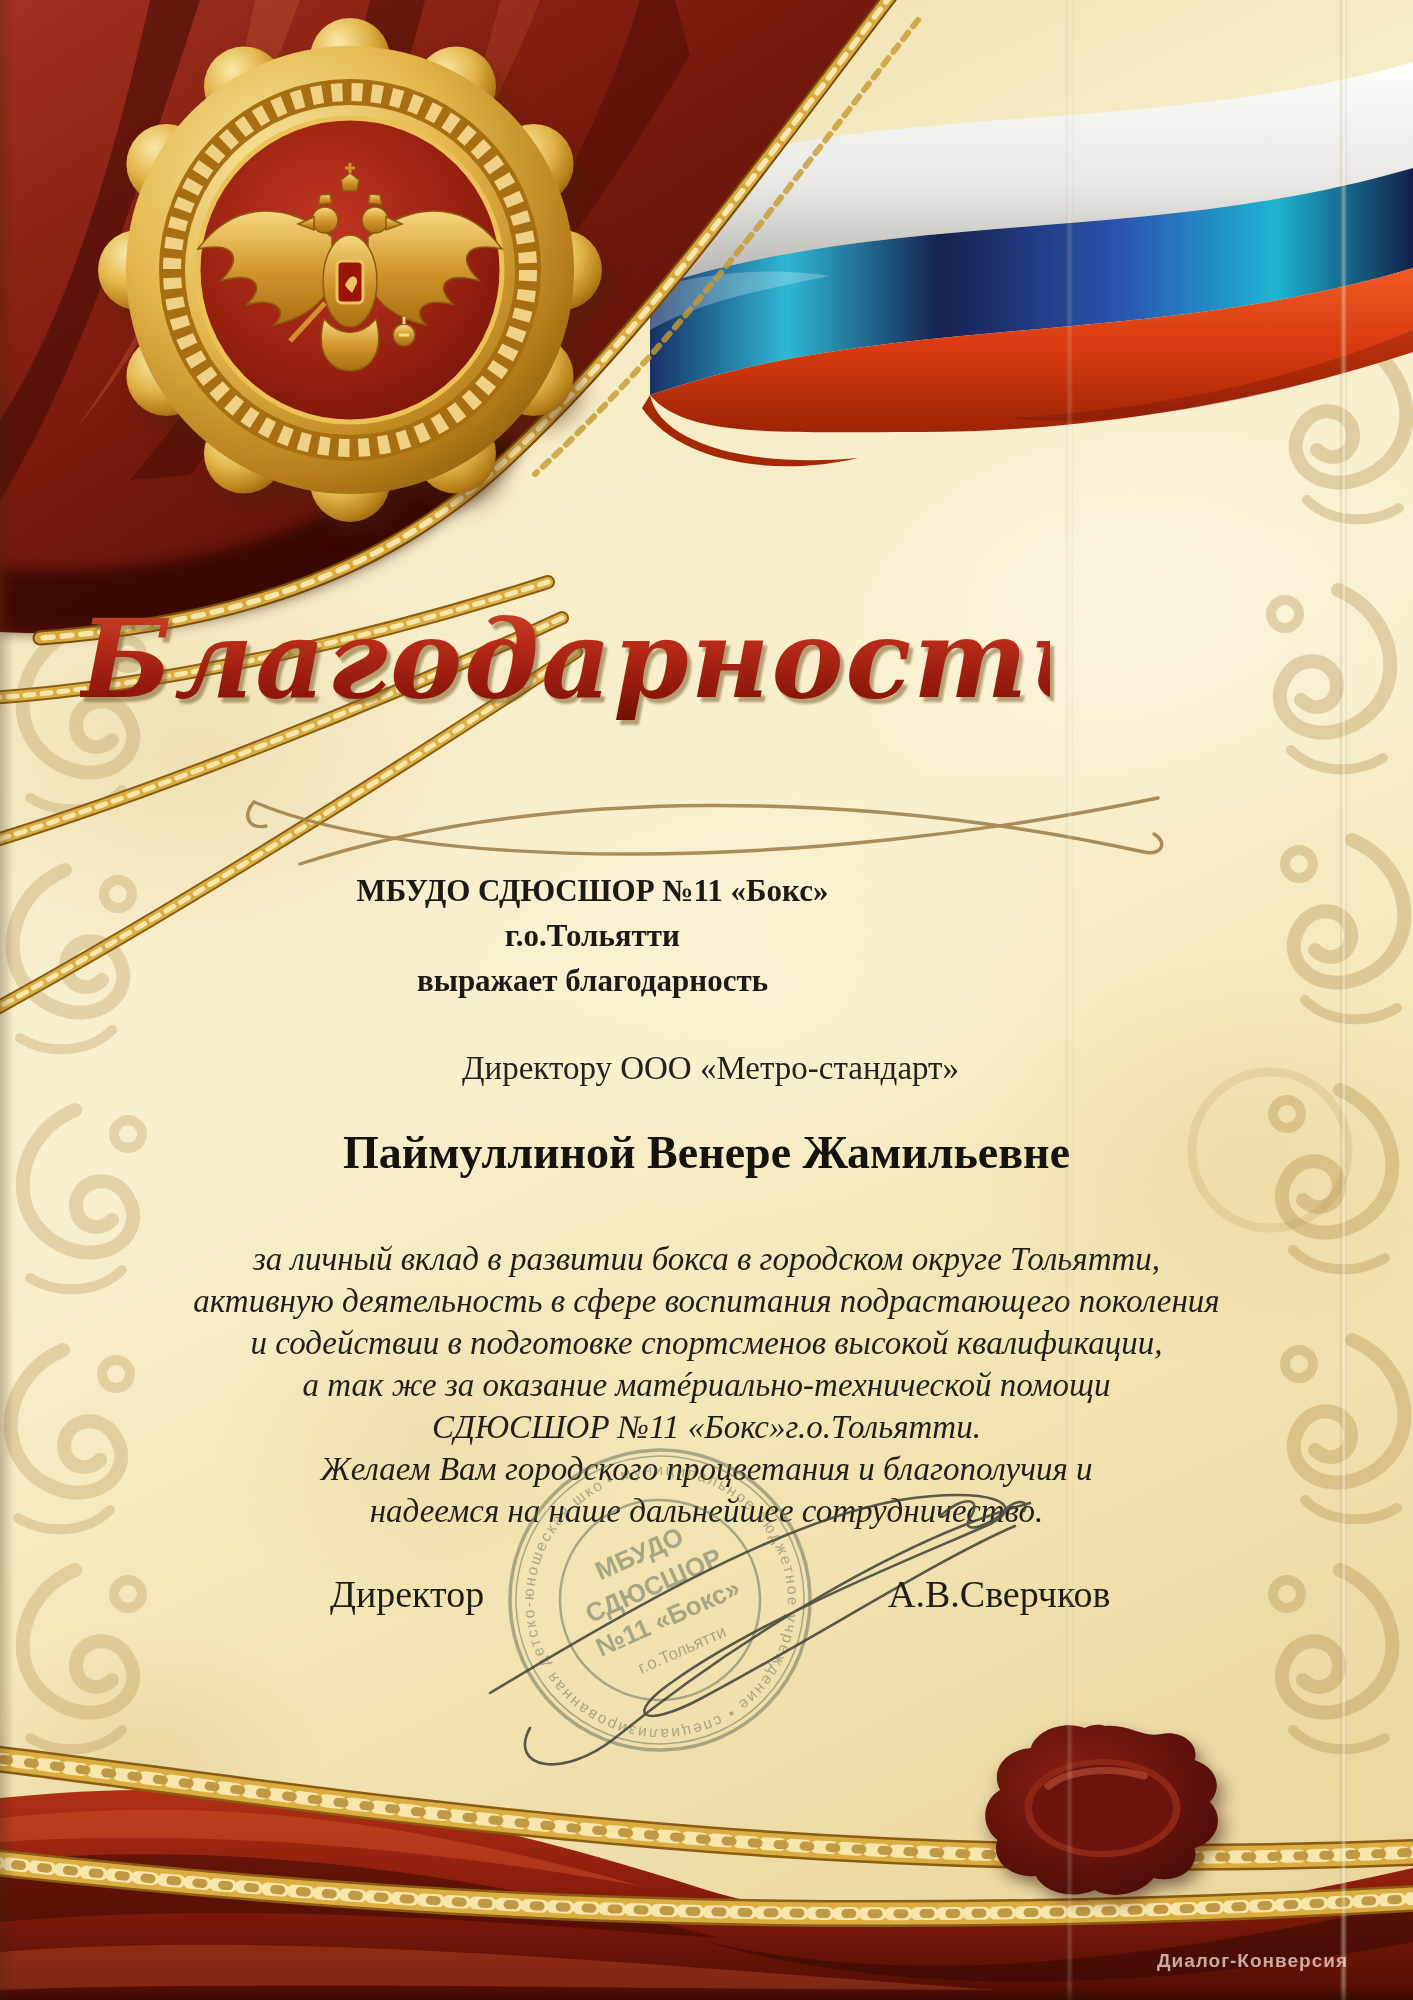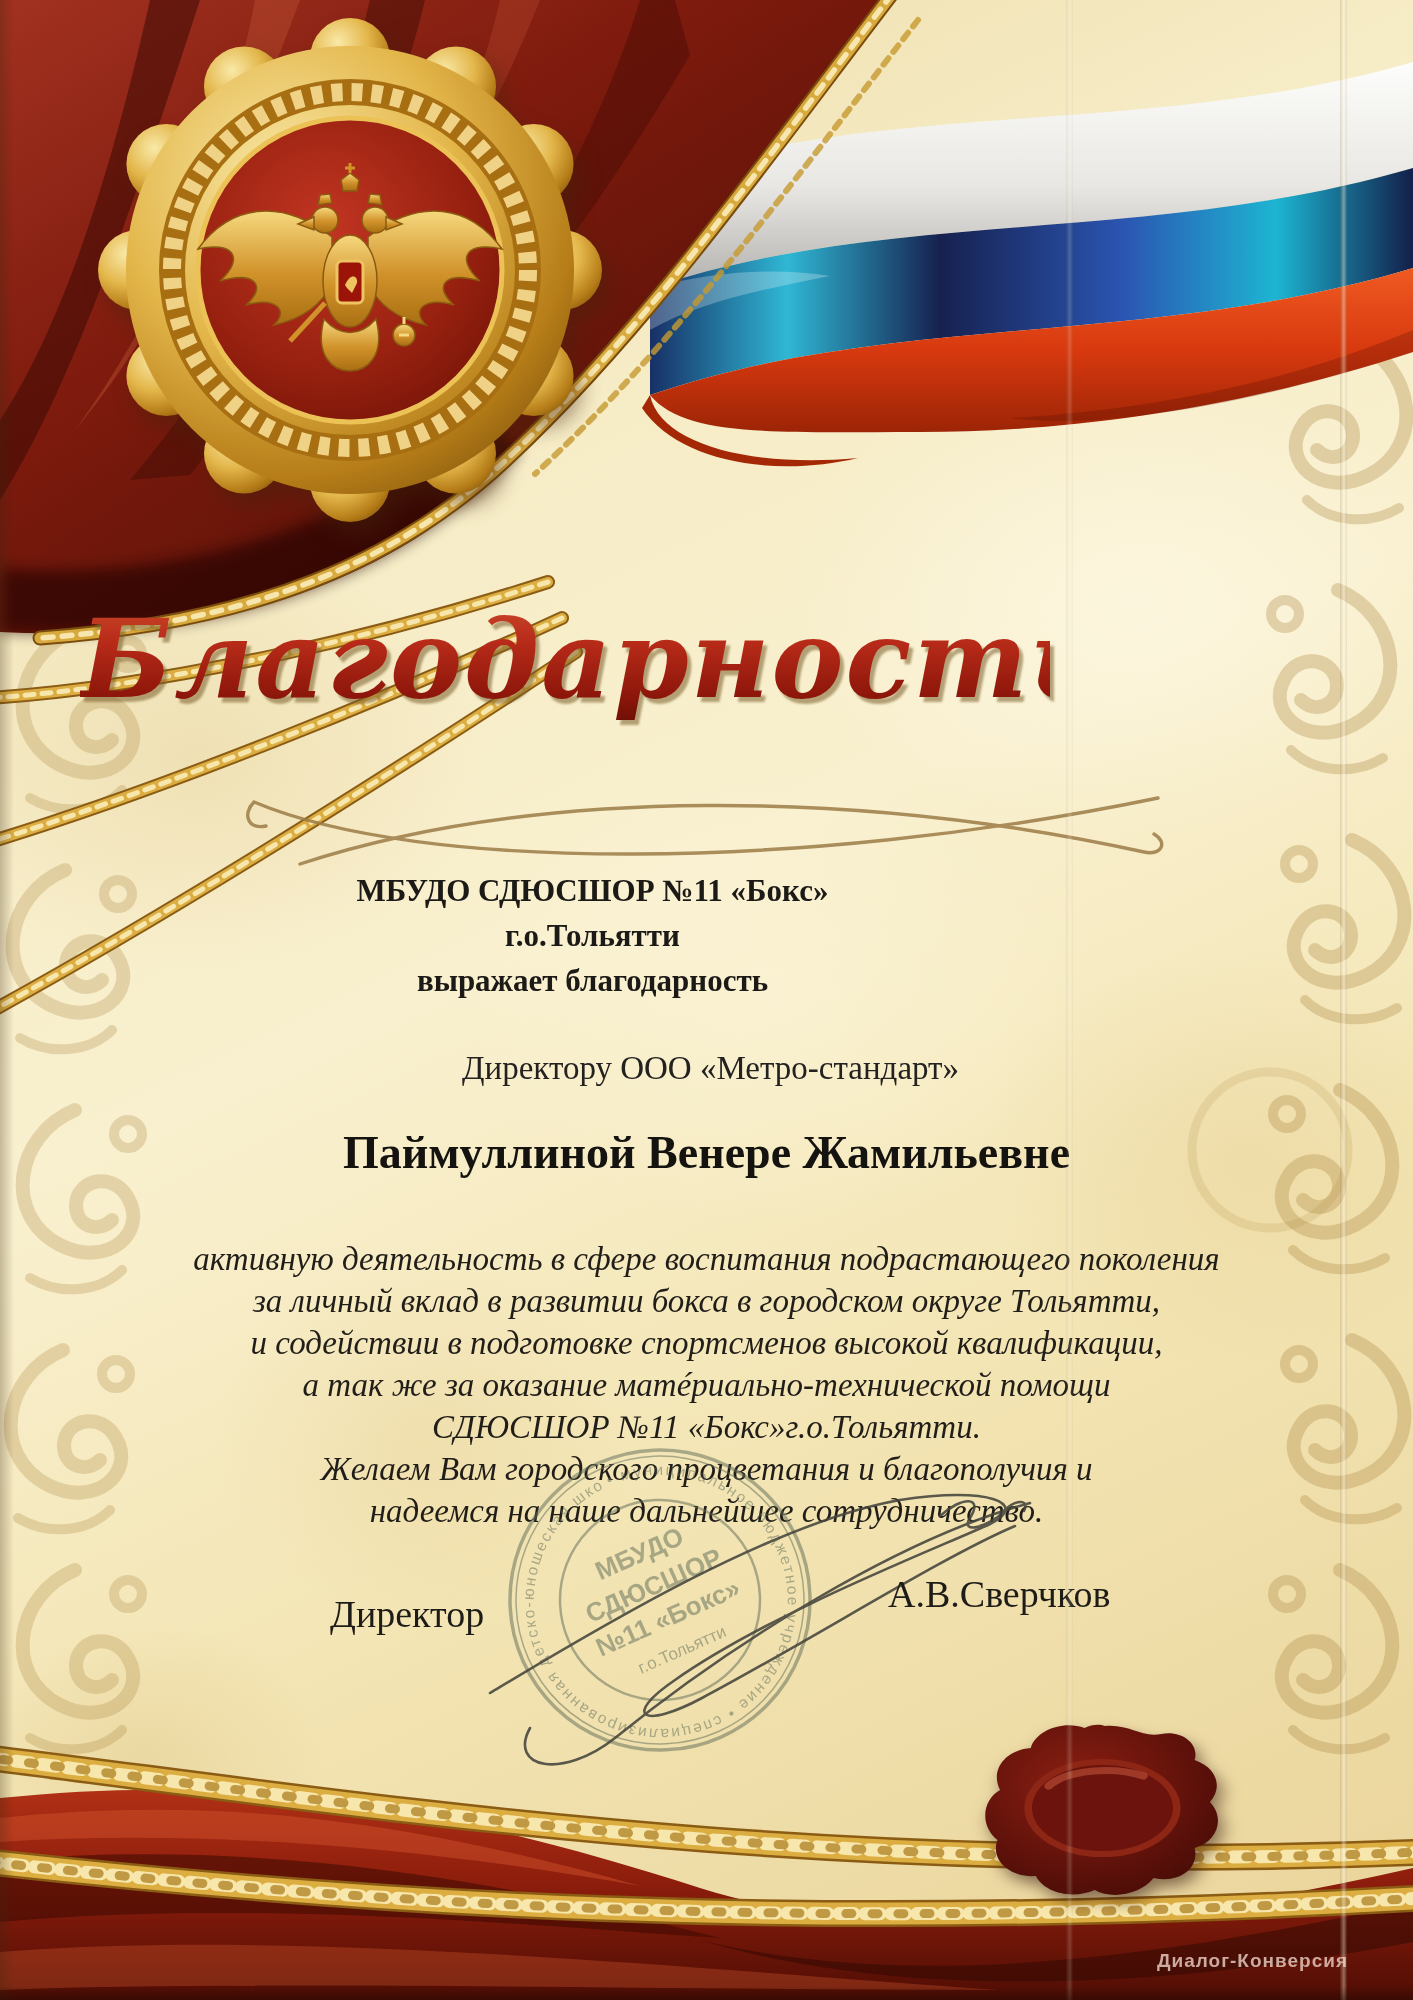--- a/index.html
+++ b/index.html
@@ -31,21 +31,21 @@
   }
   .flourish-svg{left:240px;top:768px;}
   .org{position:absolute;left:0;top:868px;width:1185px;text-align:center;
        font-weight:bold;font-size:31px;line-height:45px;color:#1c1a17;}
   .role{position:absolute;left:4px;top:1050px;width:1413px;text-align:center;
         font-size:33px;color:#242220;}
   .name{position:absolute;left:0;top:1126px;width:1413px;text-align:center;
         font-weight:bold;font-size:46px;color:#15130f;}
   .body-text{position:absolute;left:60px;top:1238px;width:1293px;text-align:center;
         font-style:italic;font-size:33px;line-height:42px;color:#211e19;}
-  .sig-role{position:absolute;left:330px;top:1572px;font-size:38px;color:#1e1c18;margin-top:20px;}
+  .sig-role{position:absolute;left:330px;top:1572px;font-size:38px;color:#1e1c18;}
   .sig-name{position:absolute;left:888px;top:1572px;font-size:38px;color:#1e1c18;font-family:Liberation Serif, serif;}
   .stamp-svg{left:470px;top:1408px;}
   .bottom-svg{left:0;top:1690px;}
   .watermark{position:absolute;left:1068px;top:1950px;width:280px;text-align:right;
       font-family:"Liberation Sans", sans-serif;font-weight:bold;font-size:19px;
       letter-spacing:1px;color:rgba(219,187,177,.9);}
   .crease-v{position:absolute;top:0;height:2000px;width:7px;pointer-events:none;
       background:linear-gradient(90deg,rgba(120,85,30,.18),rgba(255,255,245,.38) 55%,rgba(120,85,30,.12));}
   .edge-shade-l{position:absolute;left:0;top:0;width:14px;height:2000px;
       background:linear-gradient(90deg,rgba(60,40,15,.28),transparent);pointer-events:none;}
@@ -229,22 +229,22 @@
 
   <div class="org">
     <div>МБУДО СДЮСШОР №11 «Бокс»</div>
     <div>г.о.Тольятти</div>
     <div>выражает благодарность</div>
   </div>
   <div class="role">Директору ООО «Метро-стандарт»</div>
   <div class="name">Паймуллиной Венере Жамильевне</div>
 
   <div class="body-text">
+    <div>за личный вклад в развитии бокса в  городском округе  Тольятти,</div>
     <div>активную деятельность в сфере воспитания подрастающего поколения</div>
-    <div>за личный вклад в развитии бокса в  городском округе  Тольятти,</div>
     <div>и содействии в подготовке спортсменов высокой квалификации,</div>
     <div>а так же за оказание матéриально-технической помощи</div>
     <div>СДЮСШОР №11 «Бокс»г.о.Тольятти.</div>
     <div>Желаем Вам городского процветания и благополучия и</div>
     <div>надеемся на наше дальнейшее сотрудничество.</div>
   </div>
 
   <svg class="stamp-svg" width="620" height="440" viewBox="0 0 620 440">
     <defs>
       <path id="ringPath" d="M 190,65 A 127,127 0 1 1 189.9,65"></path>

